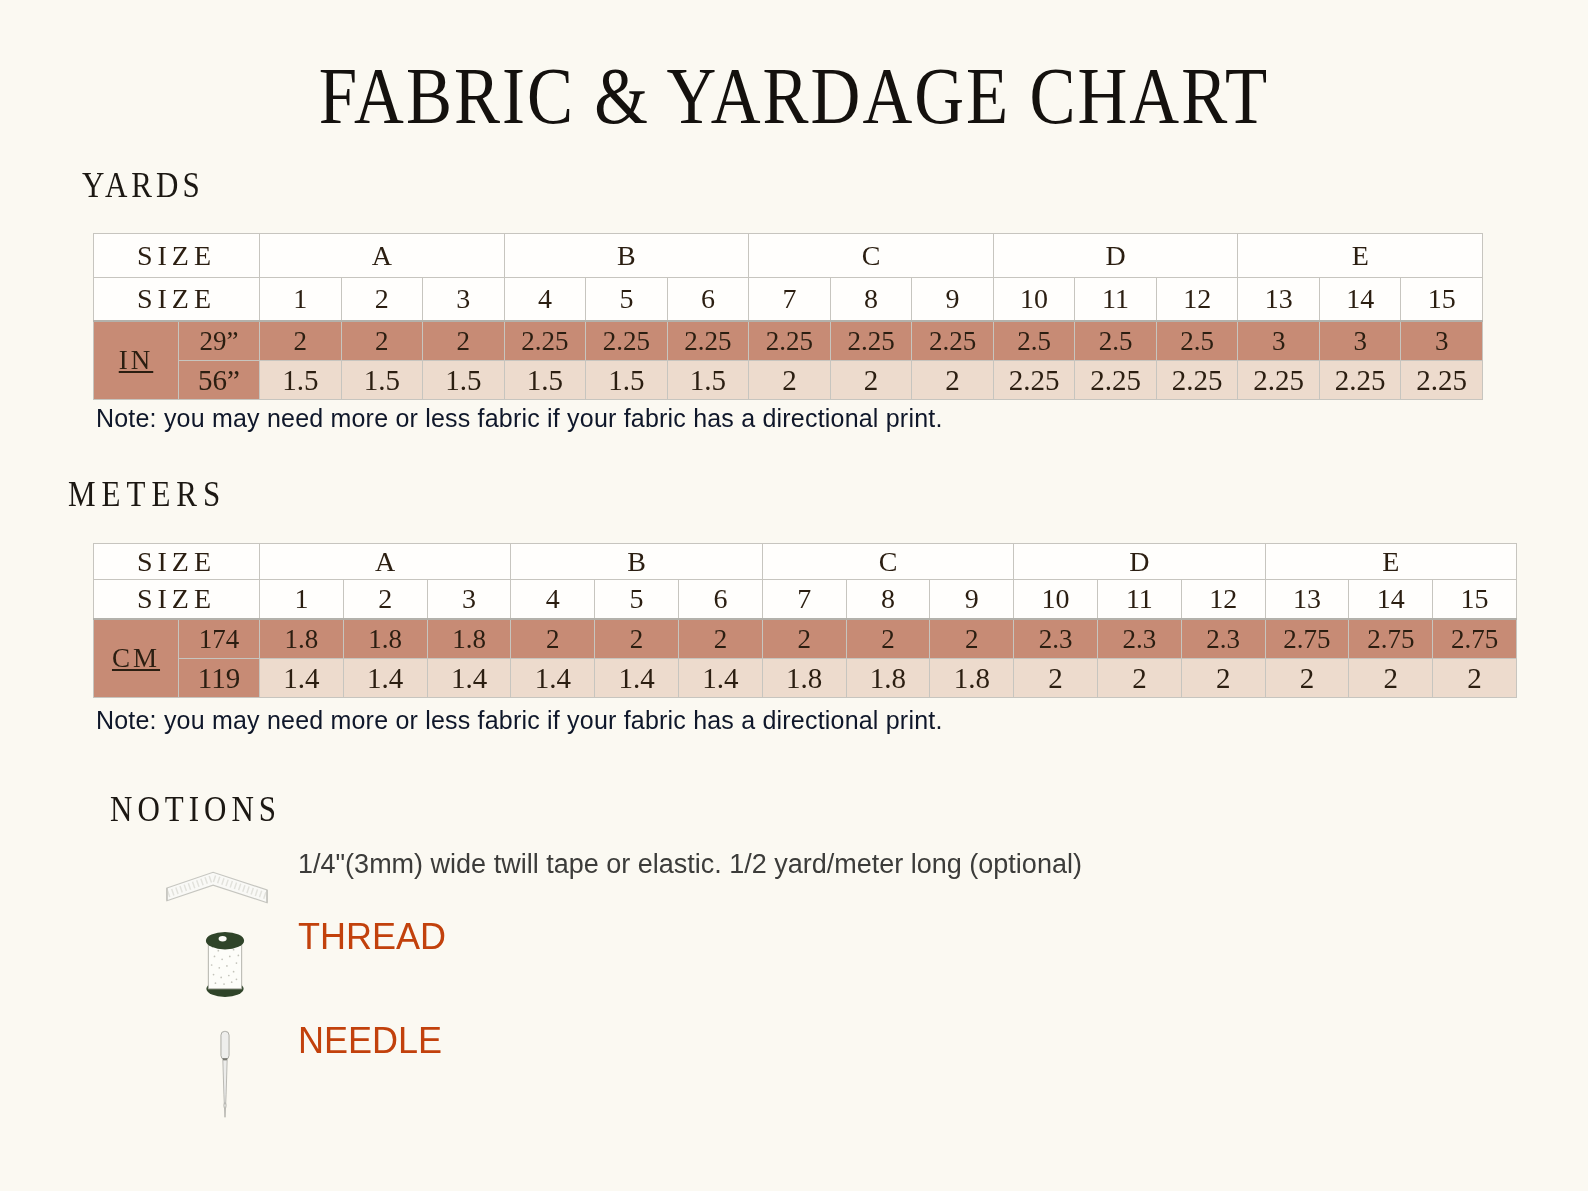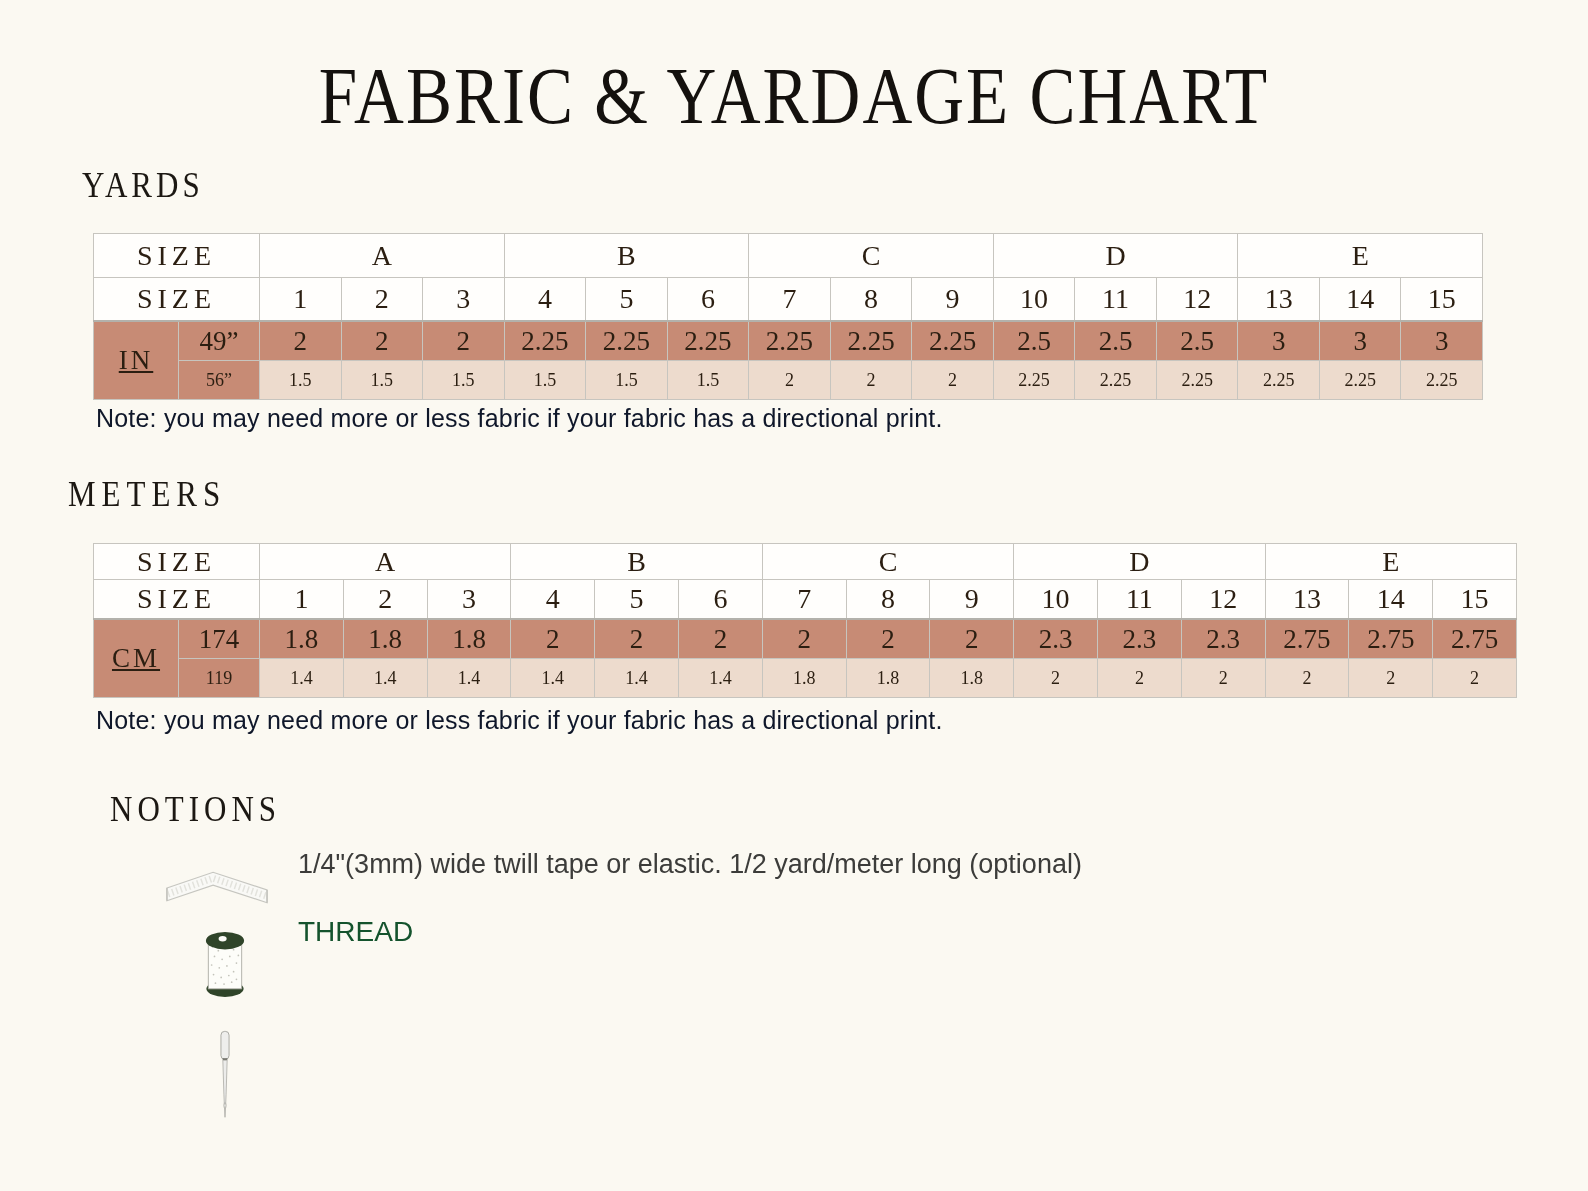--- a/index.html
+++ b/index.html
@@ -42,21 +42,21 @@
     font-family:"Liberation Serif",serif;font-weight:400;
     text-align:center;vertical-align:middle;
     color:#2b1e11;padding:0;background:#fffefc;
   }
   .group-row th{height:43px;font-size:28px;}
   .compact .group-row th{height:35px;}
   .size-row th{height:42px;font-size:28px;border-bottom:2px solid #b3b1ab;}
   .compact .size-row th{height:38px;}
   .corner-cell{letter-spacing:5px;}
   .dark-row td{background:var(--row-dark,#c78b75);height:38px;font-size:27px;}
-  .light-row td{background:var(--row-light,#eddbcd);height:38px;font-size:18px;}
+  .light-row td{background:var(--row-light,#eddbcd);height:38px;font-size:29px;}
   .light-row .width-cell{background:var(--row-dark,#c78b75);}
   .unit-cell{background:var(--row-dark,#c78b75);letter-spacing:3px;text-decoration:underline;}
 
   
   .note{
     position:absolute;margin:0;
     font-size:25px;color:#0f172a;letter-spacing:.2px;
   }
   #yards-note{left:96px;top:404px;}
   #meters-note{left:96px;top:706px;}
@@ -64,21 +64,21 @@
   
   .notion-icon{position:absolute;}
   #tape-icon{left:164px;top:866px;}
   #spool-icon{left:204px;top:928px;}
   #needle-icon{left:216px;top:1026px;}
 
   .notion-text{position:absolute;left:298px;}
   #tape-text{top:849px;}
   #thread-text{top:916px;}
   #needle-text{top:1020px;}
-  .notion-title{margin:0 0 6px 0;font-size:28px;color:#14532d;}
+  .notion-title{margin:0 0 6px 0;font-size:36px;color:#c2410c;}
   .notion-line{margin:0;font-size:28px;color:#3c3c3a;}
   #tape-text .notion-line{font-size:27px;}
 </style>
 </head>
 <body>
 
 <div class="page">
 
   <h1 class="title">FABRIC &amp; YARDAGE CHART</h1>
 
@@ -126,21 +126,21 @@
             <th class="size-cell">9</th>
             <th class="size-cell">10</th>
             <th class="size-cell">11</th>
             <th class="size-cell">12</th>
             <th class="size-cell">13</th>
             <th class="size-cell">14</th>
             <th class="size-cell">15</th>
           </tr>
           <tr class="dark-row">
             <td class="unit-cell" rowspan="2">IN</td>
-            <td class="width-cell">49”</td>
+            <td class="width-cell">29”</td>
             <td class="value-cell">2</td>
             <td class="value-cell">2</td>
             <td class="value-cell">2</td>
             <td class="value-cell">2.25</td>
             <td class="value-cell">2.25</td>
             <td class="value-cell">2.25</td>
             <td class="value-cell">2.25</td>
             <td class="value-cell">2.25</td>
             <td class="value-cell">2.25</td>
             <td class="value-cell">2.5</td>
@@ -313,15 +313,16 @@
 
   <span class="notion-icon" id="needle-icon">
     <svg width="18" height="98" viewBox="0 0 20 100" xmlns="http://www.w3.org/2000/svg">
       <rect x="5.5" y="1.5" width="9" height="31" rx="4.2" fill="#eeeeec" stroke="#a3a39d" stroke-width="1"></rect>
       <rect x="7.4" y="31.4" width="5.2" height="2.2" fill="#6f6f69"></rect>
       <path d="M7.6,33.6 L12.4,33.6 L11.2,72 L10.6,86 L10,97 L9.4,86 L8.8,72 Z" fill="#ececea" stroke="#a3a39d" stroke-width="0.8"></path>
       <ellipse cx="10" cy="84" rx="1.1" ry="3.2" fill="#fbfbf7" stroke="#8c8c86" stroke-width="0.7"></ellipse>
     </svg>
   </span>
   <div class="notion-text" id="needle-text">
+    <p class="notion-title">NEEDLE</p>
   </div>
 
 </div>
 
 </body></html>

